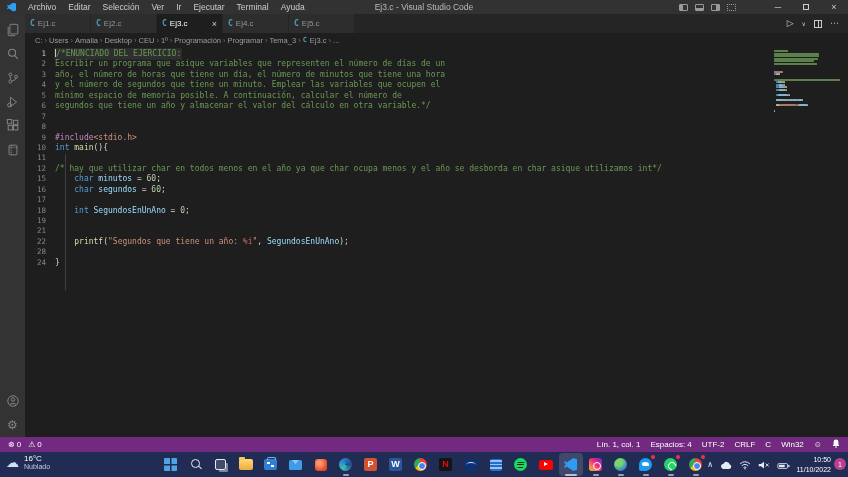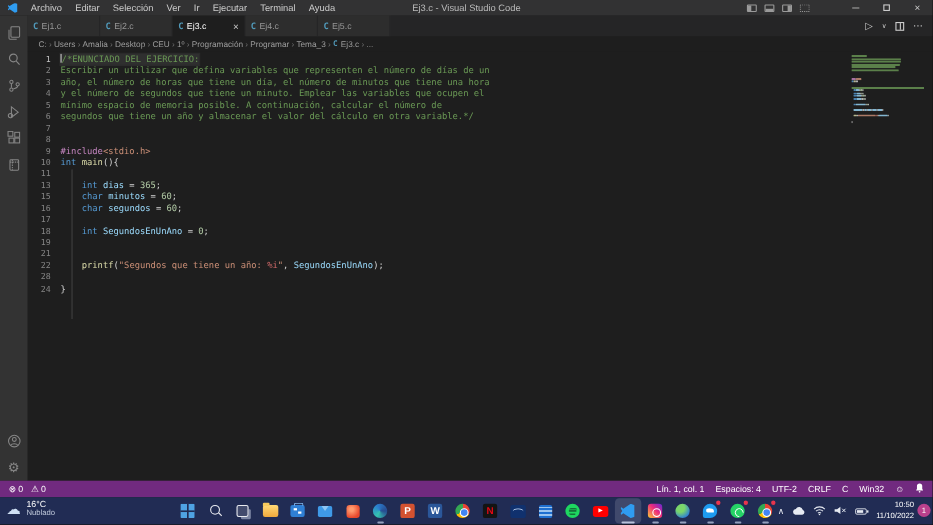--- a/index.html
+++ b/index.html
@@ -290,21 +290,21 @@
     </div>
 
   <div class="editor">
     <div class="code-area" id="code">
         <div class="code-row">
           <span class="ln">1</span>
           <span class="code hl"><span class="cursor"></span><span class="c-comment">/*ENUNCIADO DEL EJERCICIO:</span></span>
         </div>
         <div class="code-row">
           <span class="ln">2</span>
-          <span class="code"><span class="c-comment">Escribir un utilizar que defina variables que representen el número de días de un</span></span>
+          <span class="code"><span class="c-comment">Escribir un programa que asique variables que representen el número de días de un</span></span>
         </div>
         <div class="code-row">
           <span class="ln">3</span>
           <span class="code"><span class="c-comment">año, el número de horas que tiene un día, el número de minutos que tiene una hora</span></span>
         </div>
         <div class="code-row">
           <span class="ln">4</span>
           <span class="code"><span class="c-comment">y el número de segundos que tiene un minuto. Emplear las variables que ocupen el</span></span>
         </div>
         <div class="code-row">
@@ -329,22 +329,22 @@
         </div>
         <div class="code-row">
           <span class="ln">10</span>
           <span class="code"><span class="c-kw">int </span><span class="c-fn">main</span><span class="c-pl">(){</span></span>
         </div>
         <div class="code-row">
           <span class="ln">11</span>
           <span class="code"></span>
         </div>
         <div class="code-row">
-          <span class="ln">13</span>
-          <span class="code"><span class="c-pl">    </span><span class="c-kw">int </span><span class="c-var">dias</span><span class="c-pl"> = </span><span class="c-num">365</span><span class="c-pl">;</span></span>
+          <span class="ln">12</span>
+          <span class="code"><span class="c-comment">/* hay que utilizar char en todos menos en el año ya que char ocupa menos y el año se desborda en char asique utilizamos int*/</span></span>
         </div>
         <div class="code-row">
           <span class="ln">15</span>
           <span class="code"><span class="c-pl">    </span><span class="c-kw">char </span><span class="c-var">minutos</span><span class="c-pl"> = </span><span class="c-num">60</span><span class="c-pl">;</span></span>
         </div>
         <div class="code-row">
           <span class="ln">16</span>
           <span class="code"><span class="c-pl">    </span><span class="c-kw">char </span><span class="c-var">segundos</span><span class="c-pl"> = </span><span class="c-num">60</span><span class="c-pl">;</span></span>
         </div>
         <div class="code-row">

